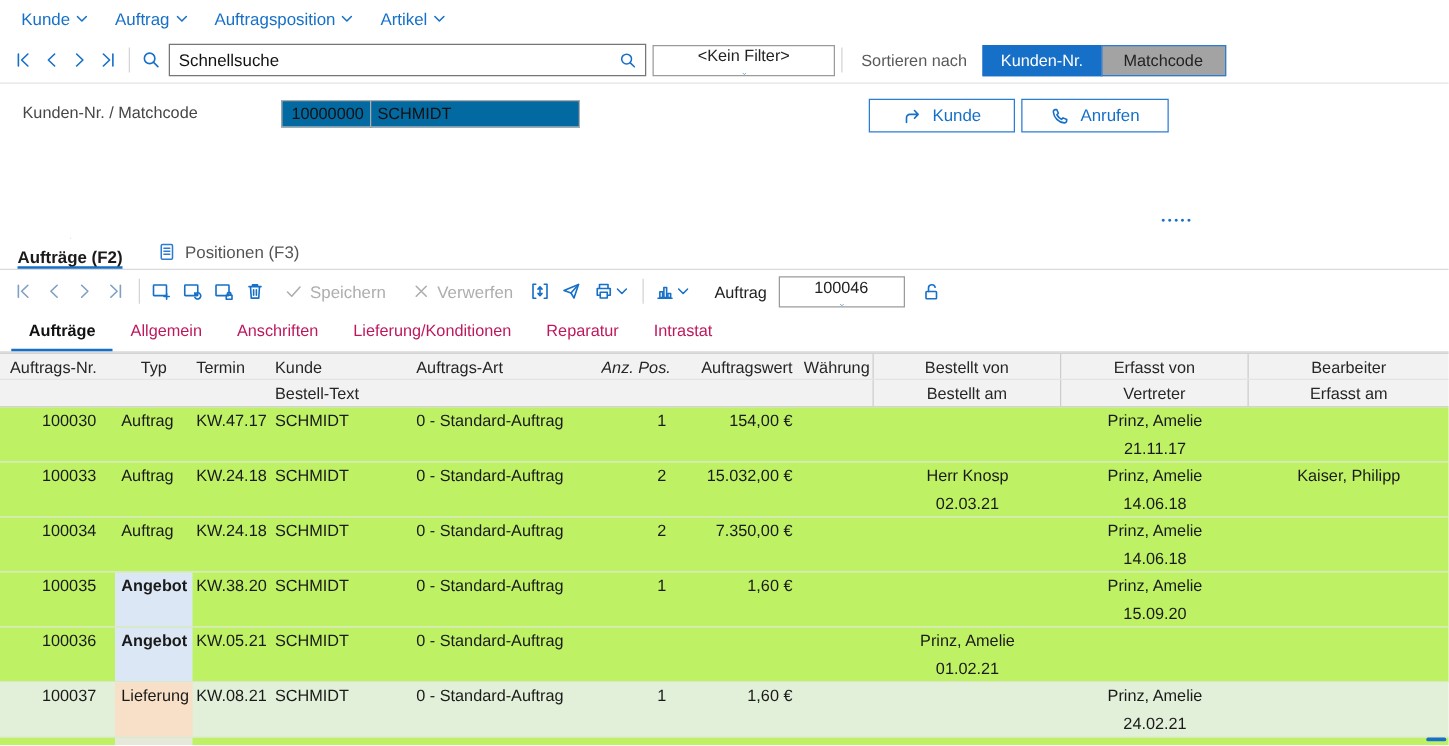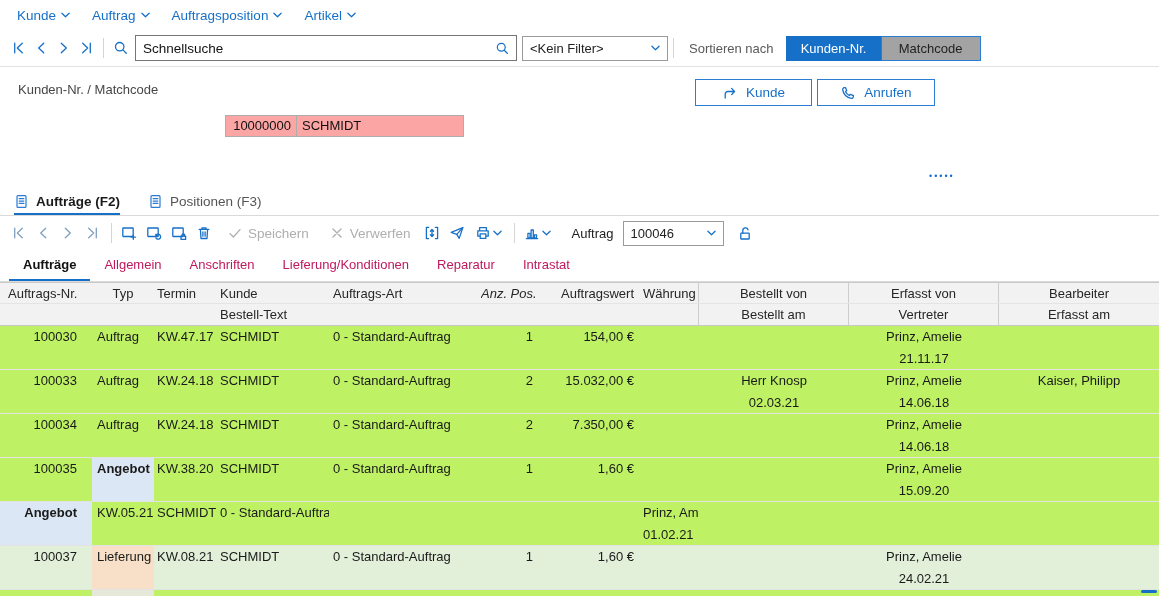--- a/index.html
+++ b/index.html
@@ -19,46 +19,46 @@
 
   
   .toolbar1 { height:37px; display:flex; align-items:center; padding:0 6px; border-bottom:1px solid #e3e3e3; }
   .iconbtn { width:23px; height:24px; display:flex; align-items:center; justify-content:center; color:#1770c8; }
   .iconbtn.muted { color:#7fa0c2; }
   .iconbtn.wide { width:36px; gap:2px; }
   .vdiv { width:1px; height:20px; background:#d4d4d4; margin:0 5px; }
   .search-box { width:382px; height:26px; border:1px solid #767676; display:flex; align-items:center; padding-right:6px; margin-left:3px; background:#fff; }
   .search-box input { flex:1; border:none; outline:none; background:transparent; font:inherit; font-size:13.5px; color:#111; padding:0 7px; }
   .search-box .ic { width:15px; height:15px; color:#1770c8; }
-  .select { height:25px; border:1px solid #9b9b9b; background:#fff; display:flex; align-items:center; justify-content:space-between; gap:6px; padding:0 7px; color:#1770c8; }
+  .select { height:25px; border:1px solid #9b9b9b; background:#fff; display:flex; align-items:center; justify-content:space-between; gap:6px; padding:0 7px; color:#1770c8;flex-direction:column; }
   .select span { color:#222; }
   .filter { width:146px; margin-left:5px; }
   .sort-label { color:#595959; margin:0 12px 0 10px; }
   .segmented { display:flex; }
   .seg-btn { height:25px; display:flex; align-items:center; justify-content:center; border:1px solid #2b7cd3; background:#a3a3a3; color:#222; }
   .seg-btn.first { width:96px; }
   .seg-btn.second { width:100px; margin-left:-1px; }
   .seg-btn.active { background:#1770c8; border-color:#1770c8; color:#fff; }
 
   
   .customer-area { position:relative; height:123px; }
   .cust-label { position:absolute; left:18px; top:15px; color:#464646; }
-  .field { position:absolute; top:13px; height:22px; line-height:20px; background:#fca5a5; border:1px solid #adadad; padding:0 5px; color:#111;margin-top:35px; }
+  .field { position:absolute; top:13px; height:22px; line-height:20px; background:#0369a1; border:1px solid #adadad; padding:0 5px; color:#111; }
   .field.num { left:225px; width:72px; text-align:right; }
   .field.match { left:296px; width:168px; }
   .action-btn { position:absolute; top:12px; height:27px; border:1px solid #2b7cd3; background:#fff; color:#1770c8; display:flex; align-items:center; justify-content:center; gap:8px; font-size:13.5px; }
   .action-btn.kunde { left:695px; width:117px; }
   .action-btn.anrufen { left:817px; width:118px; }
   .splitter-dots { position:absolute; left:929px; top:104px; color:#1770c8; font-size:9px; letter-spacing:2px; }
 
   
   .tabbar { height:26px; display:flex; align-items:stretch; padding-left:14px; gap:28px; border-bottom:1px solid #d9d9d9; }
   .tab { display:flex; align-items:center; gap:7px; font-size:13.5px; color:#555; border-bottom:2px solid transparent; }
   .tab .ic { color:#2b7cd3; width:15px; height:15px; }
-  .tab.active { color:#1a1a1a; font-weight:bold; border-bottom-color:#1770c8; }
+  .tab.active { color:#1a1a1a; font-weight:bold; border-bottom-color:#1770c8;flex-direction:column; }
 
   
   .toolbar2 { height:34px; display:flex; align-items:center; padding:0 6px; }
   .toolbar2 .iconbtn { margin-right:2px; }
   .text-action { display:flex; align-items:center; gap:5px; margin:0 10px; font-size:13.5px; }
   .text-action.disabled { color:#aeaeae; }
   .auftrag-label { margin-left:14px; color:#222; }
   .combo { width:101px; margin-left:9px; }
   .lockbtn { margin-left:10px; }
 
@@ -579,20 +579,23 @@
           <div class="l1">Prinz, Amelie</div>
           <div class="l2">15.09.20</div>
         </div>
       <div class="tc">
           <div class="l1"></div>
           <div class="l2"></div>
         </div>
     </div>
 
     <div class="trow">
+      <div class="tc">
+          <div class="l1">100036</div>
+        </div>
       <div class="tc typ-angebot">
           <div class="l1">Angebot</div>
         </div>
       <div class="tc">
           <div class="l1">KW.05.21</div>
         </div>
       <div class="tc">
           <div class="l1">SCHMIDT</div>
         </div>
       <div class="tc">

